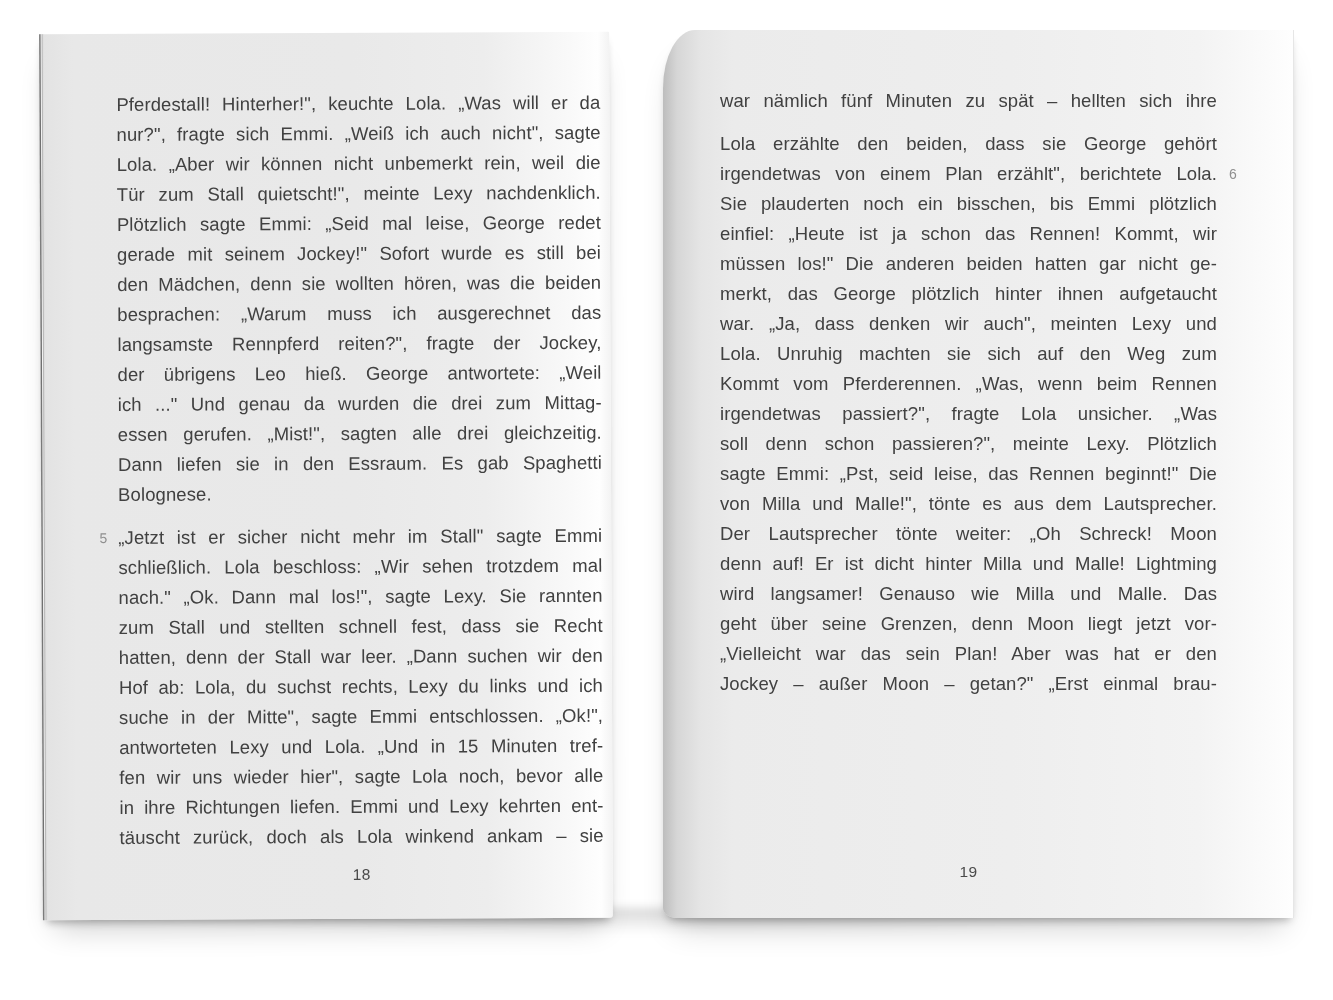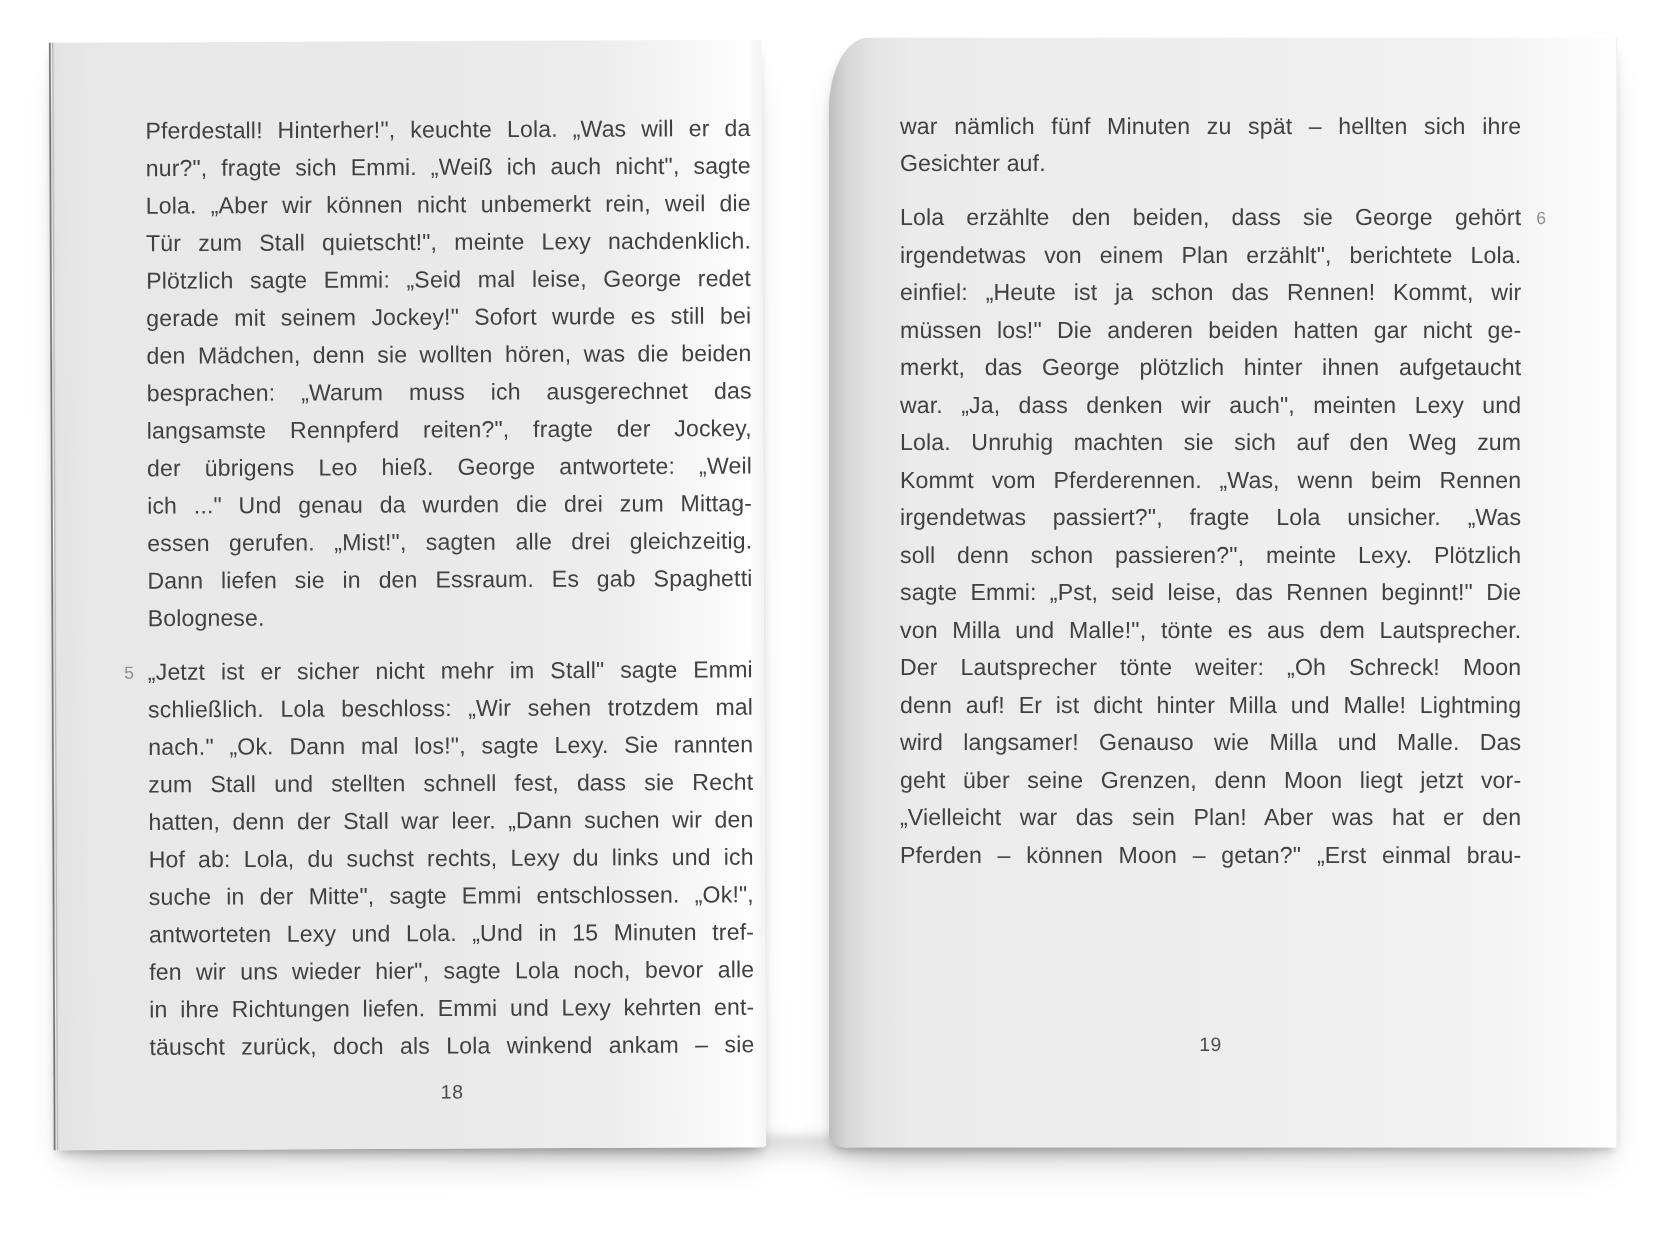--- a/index.html
+++ b/index.html
@@ -91,21 +91,21 @@
   .page-right .margin-marker { left: 566px; top: 129px; width: 26px; text-align: left; }
 
   .page-number {
     position: absolute;
     font-size: 15.5px;
     color: #4a4a4a;
     text-align: center;
     letter-spacing: 0.5px;
   }
   .page-left .page-number  { left: 77px; width: 484px; top: 833px; }
-  .page-right .page-number { left: 57px; width: 497px; top: 798px; }
+  .page-right .page-number { left: 57px; width: 497px; top: 833px; }
 </style>
 </head>
 <body>
 
 <div class="stage">
 
   <div class="floor-shadow"></div>
 
   <div class="page page-left">
     <div class="text-block">
@@ -140,40 +140,40 @@
         </div>
       </div>
     <div class="margin-marker">5</div>
     <div class="page-number">18</div>
   </div>
 
   <div class="page page-right">
     <div class="text-block">
         <div class="paragraph">
           <div class="line">war nämlich fünf Minuten zu spät – hellten sich ihre</div>
-          <div class="line last">Gesichter auf.</div>
         </div>
         <div class="paragraph">
           <div class="line">Lola erzählte den beiden, dass sie George gehört</div>
           <div class="line">irgendetwas von einem Plan erzählt", berichtete Lola.</div>
+          <div class="line">Sie plauderten noch ein bisschen, bis Emmi plötzlich</div>
           <div class="line">einfiel: „Heute ist ja schon das Rennen! Kommt, wir</div>
           <div class="line">müssen los!" Die anderen beiden hatten gar nicht ge-</div>
           <div class="line">merkt, das George plötzlich hinter ihnen aufgetaucht</div>
           <div class="line">war. „Ja, dass denken wir auch", meinten Lexy und</div>
           <div class="line">Lola. Unruhig machten sie sich auf den Weg zum</div>
           <div class="line">Kommt vom Pferderennen. „Was, wenn beim Rennen</div>
           <div class="line">irgendetwas passiert?", fragte Lola unsicher. „Was</div>
           <div class="line">soll denn schon passieren?", meinte Lexy. Plötzlich</div>
           <div class="line">sagte Emmi: „Pst, seid leise, das Rennen beginnt!" Die</div>
           <div class="line">von Milla und Malle!", tönte es aus dem Lautsprecher.</div>
           <div class="line">Der Lautsprecher tönte weiter: „Oh Schreck! Moon</div>
           <div class="line">denn auf! Er ist dicht hinter Milla und Malle! Lightming</div>
           <div class="line">wird langsamer! Genauso wie Milla und Malle. Das</div>
           <div class="line">geht über seine Grenzen, denn Moon liegt jetzt vor-</div>
           <div class="line">„Vielleicht war das sein Plan! Aber was hat er den</div>
-          <div class="line">Pferden – können Moon – getan?" „Erst einmal brau-</div>
+          <div class="line">Jockey – außer Moon – getan?" „Erst einmal brau-</div>
         </div>
       </div>
     <div class="margin-marker">6</div>
     <div class="page-number">19</div>
   </div>
 
 </div>
 
 </body></html>

